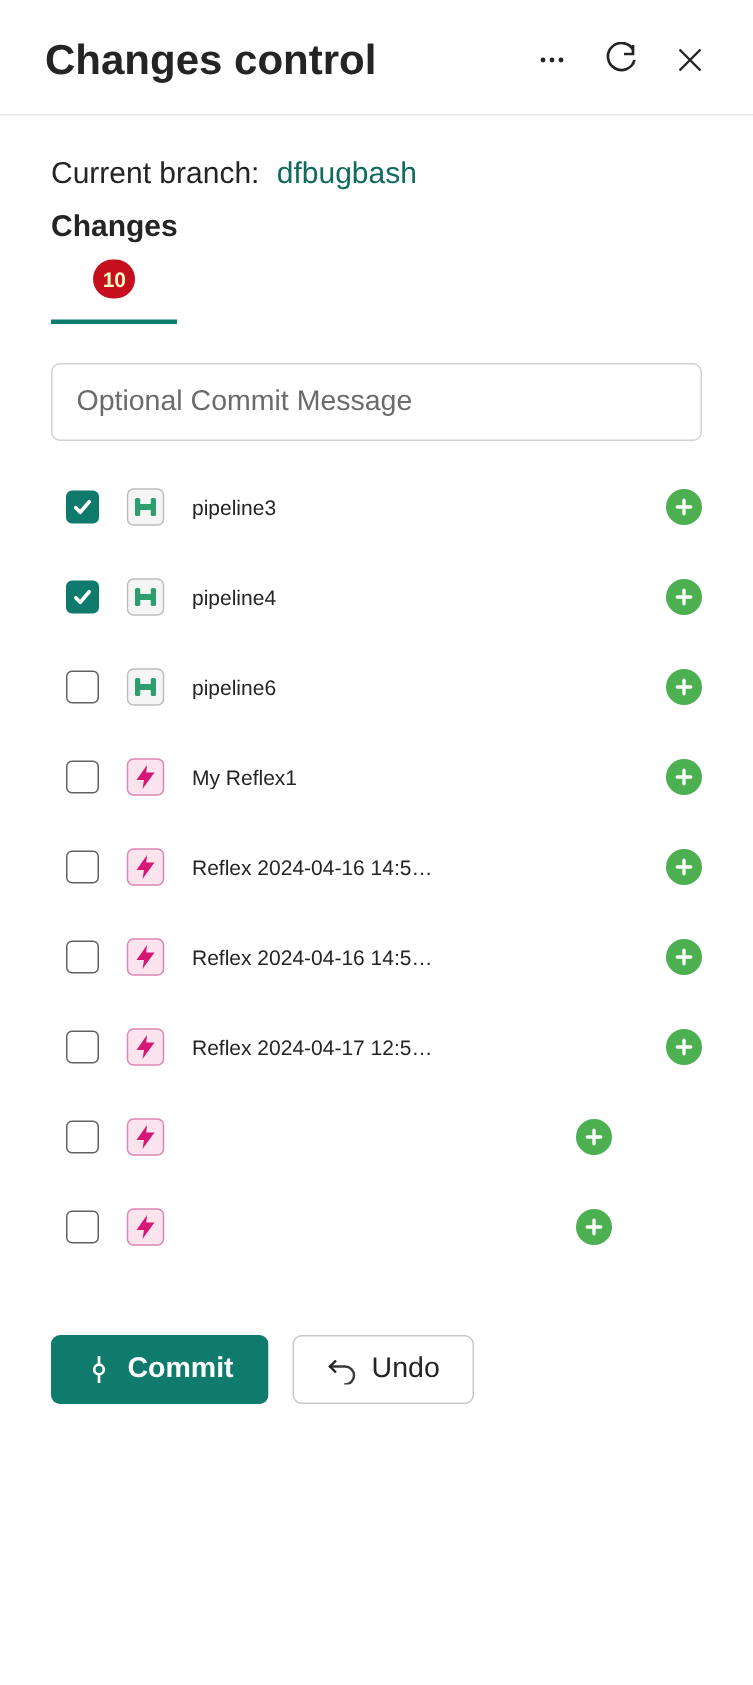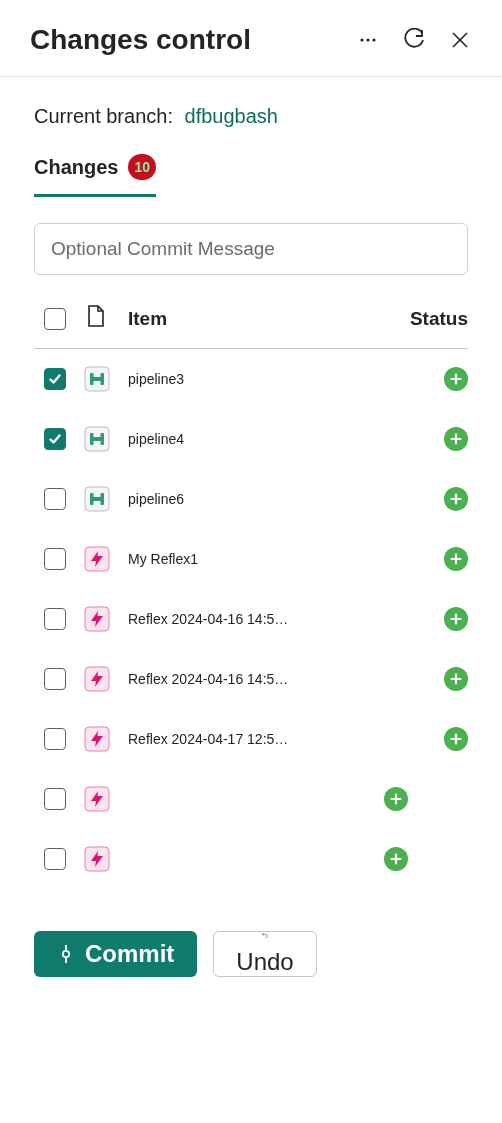--- a/index.html
+++ b/index.html
@@ -35,46 +35,47 @@
     align-items: center;
     justify-content: center;
     cursor: pointer;
     color: #242424;
   }
   .body {
     padding: 28px 34px 20px 34px;
   }
   .branch-row {
     font-size: 20px;
-    margin-bottom: 26px;
+    margin-bottom: 12px;
   }
   .branch-label { font-weight: 400; }
   .branch-name { color: #0f6b5c; margin-left: 6px; }
   .tabs {
     display: flex;
     gap: 40px;
     align-items: center;
     margin-bottom: 26px;
   }
   .tab {
     display: flex;
     align-items: center;
     gap: 10px;
     font-size: 20px;
     padding-bottom: 14px;
     cursor: pointer;
     border-bottom: 3px solid transparent;
+    flex-direction: column;
   }
   .tab.active {
     font-weight: 600;
     border-bottom-color: #0f7b6c;
   }
   .badge {
     background: #c50f1f;
-    color: #86efac;
+    color: #fef9c3;
     border-radius: 999px;
     min-width: 26px;
     height: 26px;
     display: flex;
     align-items: center;
     justify-content: center;
     font-size: 14px;
     font-weight: 600;
     padding: 0 6px;
   }
@@ -142,39 +143,38 @@
     margin-left: auto;
   }
   .footer {
     padding: 22px 34px;
     display: flex;
     gap: 16px;
   }
   .btn {
     height: 46px;
     border-radius: 6px;
-    font-size: 24px;
+    font-size: 19px;
     display: flex;
     align-items: center;
     gap: 10px;
     padding: 0 22px;
     cursor: pointer;
     border: 1px solid transparent;
     font-family: inherit;
   }
   .btn-primary {
     background: #0f7b6c;
     color: #fff;
     font-weight: 600;
   }
   .btn-secondary {
     background: #fff;
     border-color: #c7c7c7;
     color: #242424;
-    flex-direction: column;
   }
   .file-icon-header {
     width: 20px; height: 24px;
     margin-left: 6px;
   }
 </style>
 </head>
 <body>
 
 <div class="header">
@@ -211,33 +211,20 @@
 
   <div class="tabs">
     <div class="tab active">
       <span>Changes</span>
       <span class="badge">10</span>
     </div>
   </div>
 
   <input class="commit-msg" type="text" placeholder="Optional Commit Message" style="">
 
-  <div class="grid-header">
-    <div>
-        <div class="checkbox"></div>
-      </div>
-    <div>
-      <svg class="file-icon-header" viewBox="0 0 20 24" fill="none" stroke="#242424" stroke-width="1.6">
-          <path d="M3 2 L12 2 L17 7 L17 22 L3 22 Z"></path>
-          <path d="M12 2 L12 7 L17 7"></path>
-        </svg>
-    </div>
-    <div class="col-item">Item</div>
-    <div class="col-status">Status</div>
-  </div>
 
   <div id="grid-body">
       <div class="grid-row">
         <div>
           <div class="checkbox checked">
             <svg width="14" height="14" viewBox="0 0 14 14" fill="none" stroke="#fff" stroke-width="2.4" stroke-linecap="round" stroke-linejoin="round">
               <polyline points="2.5 7.5 5.5 10.5 11.5 3.5"></polyline>
             </svg>
           </div>
         </div>

